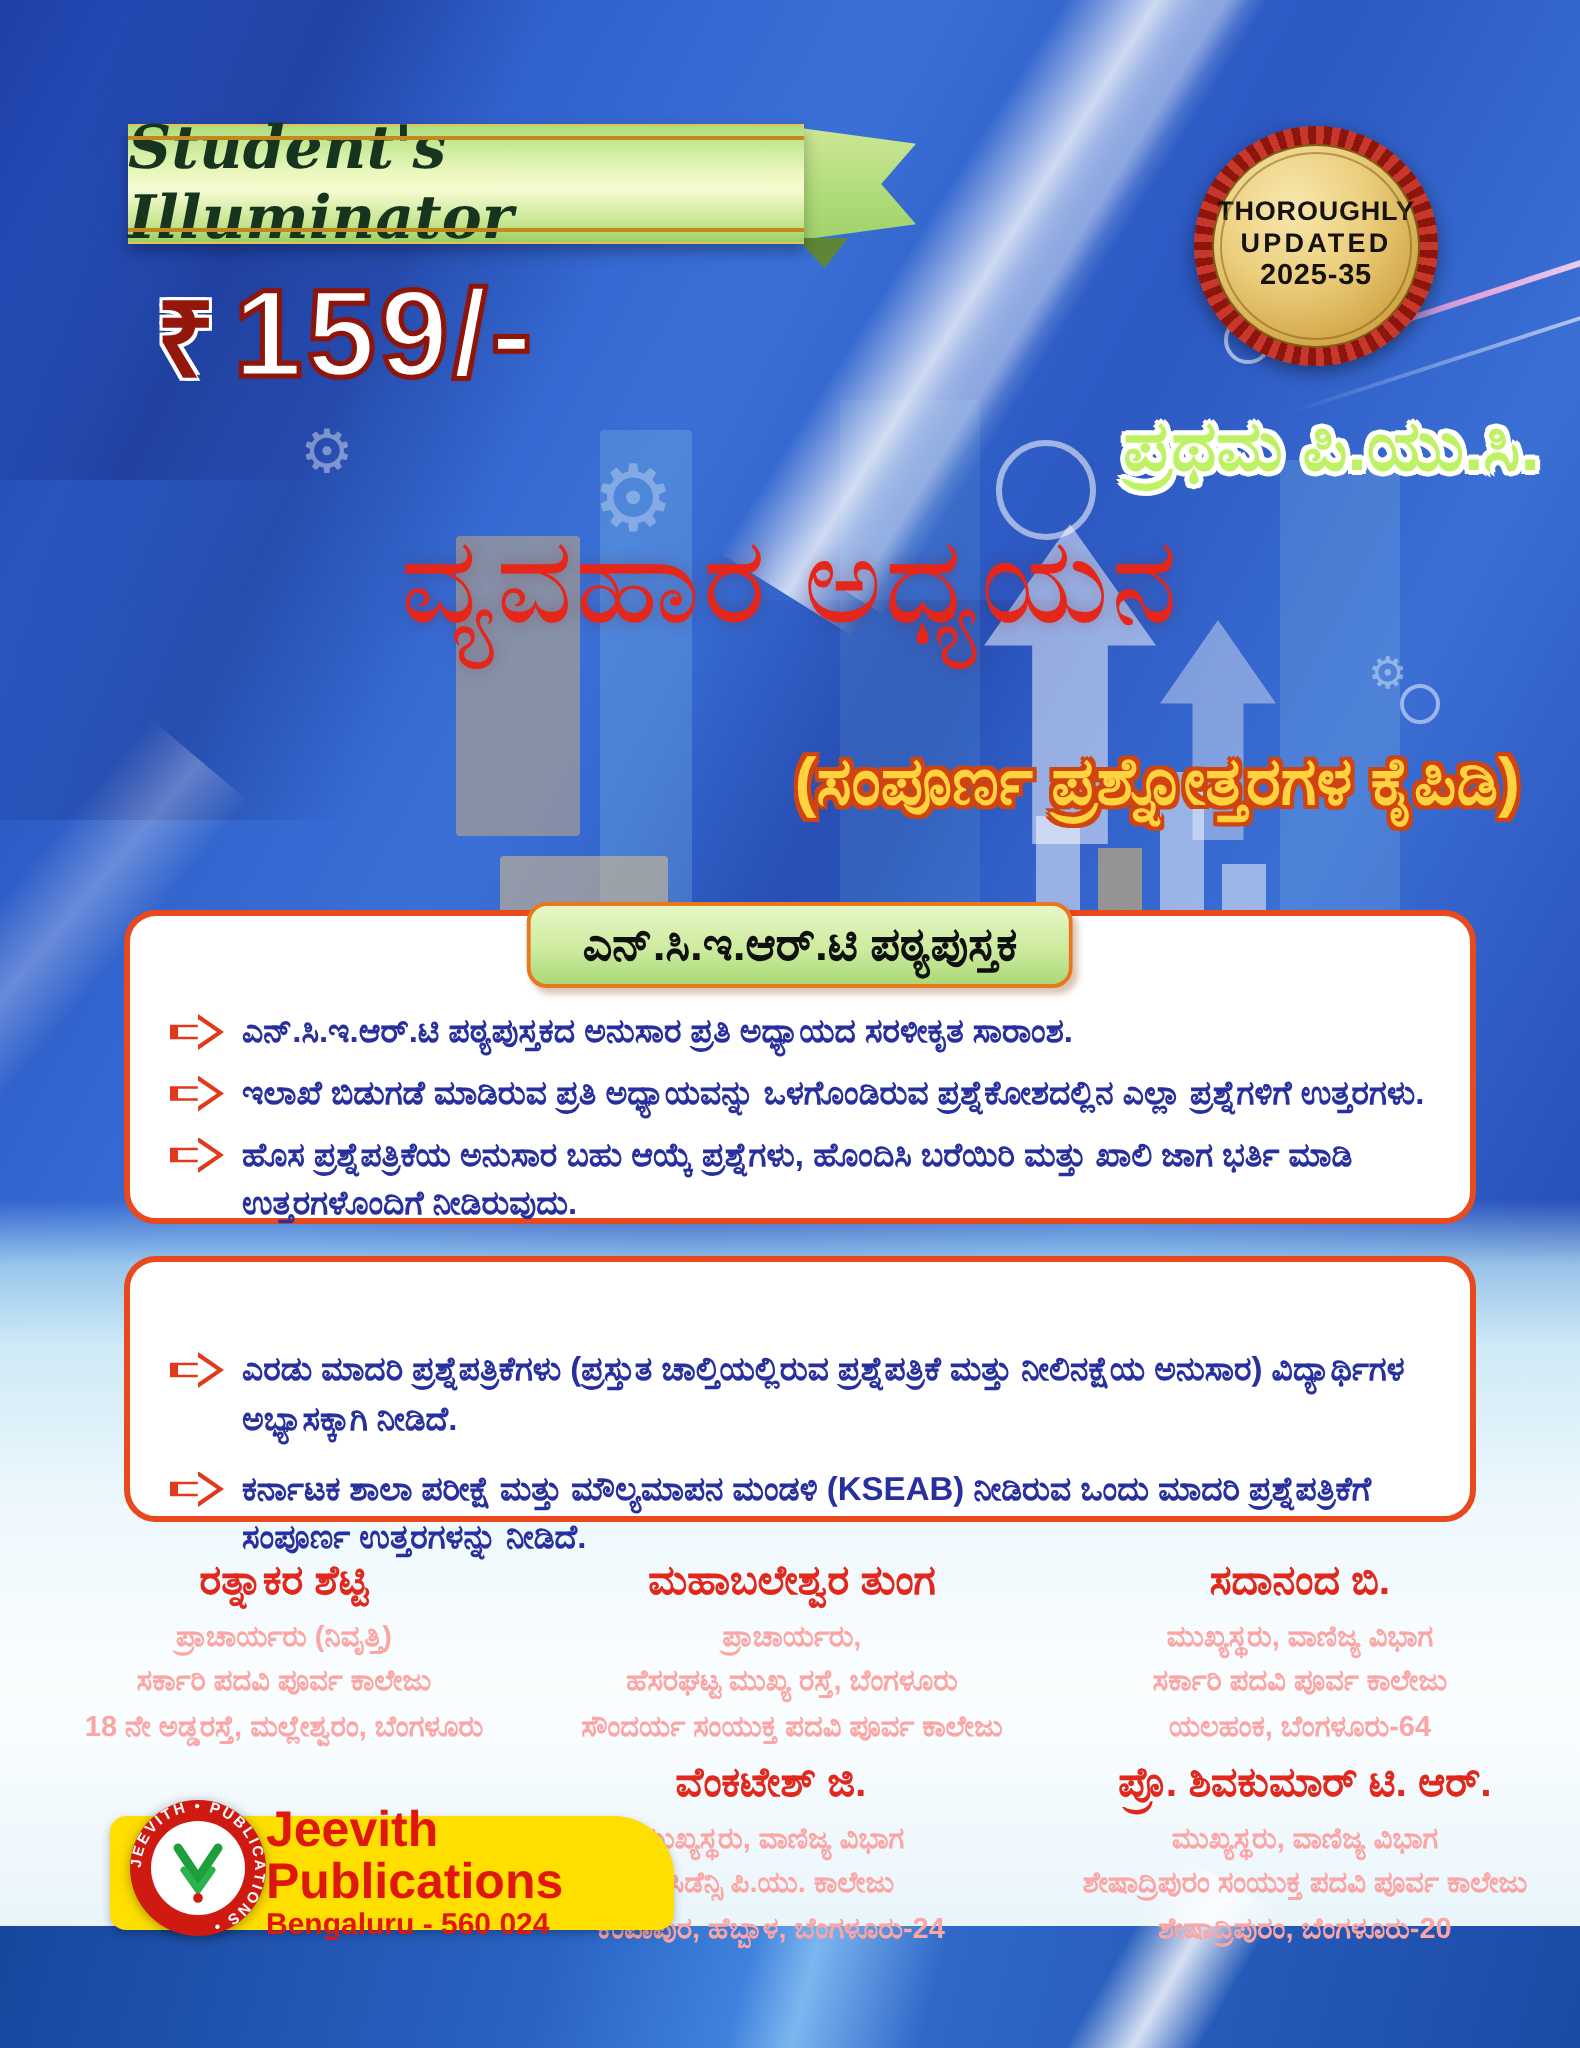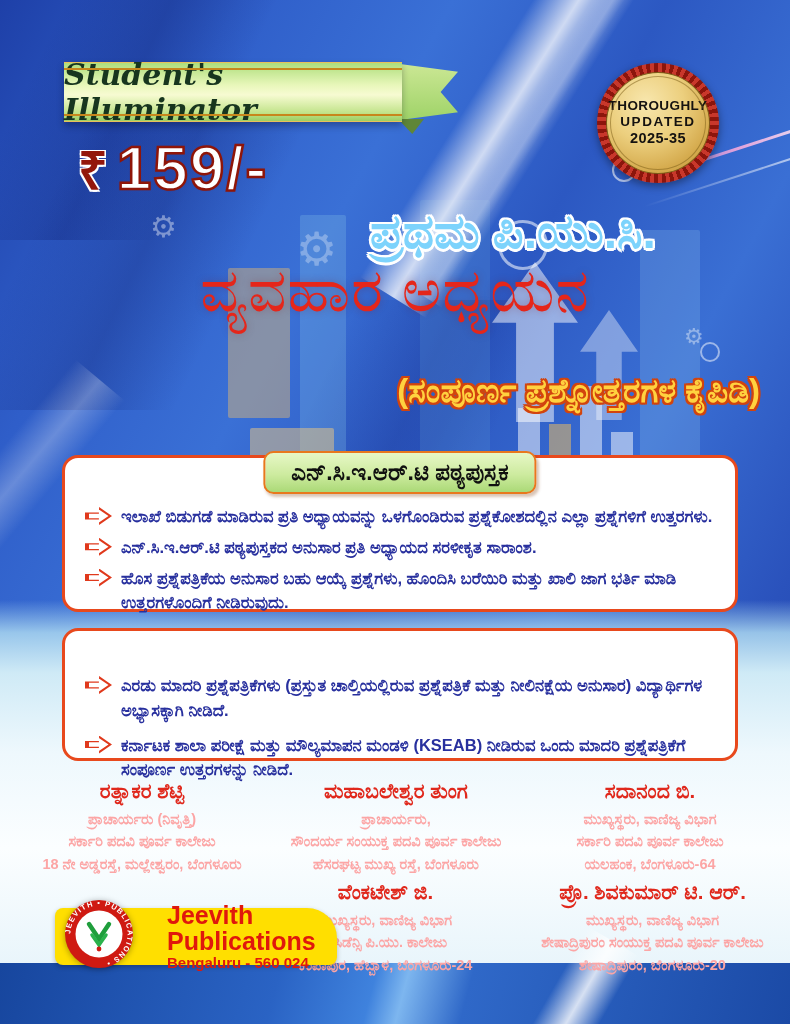--- a/index.html
+++ b/index.html
@@ -77,21 +77,21 @@
     box-shadow:0 3px 9px rgba(0,0,0,.4);}
   .badge-inner{position:absolute;inset:9px;border-radius:50%;
     background:radial-gradient(circle at 38% 30%,#f8e7ae 0%,#eccf7e 40%,#d5ab4e 72%,#bd9238 100%);
     border:1px solid #7d5d18;
     display:flex;flex-direction:column;align-items:center;justify-content:center;gap:1px;}
   .badge-ring{position:absolute;inset:13px;border-radius:50%;border:1.5px solid rgba(120,90,20,.5);pointer-events:none;}
   .badge-line{font-weight:800;color:#151210;line-height:1.1;letter-spacing:.4px;}
   .bl1{font-size:13.5px;}.bl2{font-size:13.5px;letter-spacing:1.6px;}.bl3{font-size:14.5px;}
 
   
-  .course{left:370px;top:204px;width:400px;text-align:left;font-size:48px;font-weight:bold;color:#7dd3fc;
+  .course{left:370px;top:204px;width:400px;text-align:right;font-size:35px;font-weight:bold;color:#bef264;
     text-shadow:-2px -2px 0 #fff,2px -2px 0 #fff,-2px 2px 0 #fff,2px 2px 0 #fff,0 -2.5px 0 #fff,0 2.5px 0 #fff,-2.5px 0 0 #fff,2.5px 0 0 #fff;}
   .main-title{left:30px;top:256px;width:730px;text-align:center;font-size:60px;font-weight:normal;color:#e5261a;
     letter-spacing:1px;text-shadow:0 0 8px rgba(120,0,0,.25);margin:0;}
   .subtitle{left:140px;top:372px;width:620px;text-align:right;font-size:33px;font-weight:bold;color:#ffd23f;
     text-shadow:-2px -2px 0 #d2440e,2px -2px 0 #d2440e,-2px 2px 0 #d2440e,2px 2px 0 #d2440e,0 -2px 0 #d2440e,0 2px 0 #d2440e,-2px 0 0 #d2440e,2px 0 0 #d2440e;}
 
   
   .info-box{background:#fff;border:3px solid #e8491d;border-radius:16px;box-sizing:border-box;}
   .box1{left:62px;top:455px;width:676px;height:157px;padding:46px 18px 0 20px;}
   .box2{left:62px;top:628px;width:676px;height:133px;padding:42px 18px 0 20px;}
@@ -113,21 +113,21 @@
   .authors-row{display:flex;}
   .row1{left:15px;top:779px;width:762px;}
   .row2{left:252px;top:880px;width:534px;}
   .author{flex:1;text-align:center;padding:0 6px;}
   .author-name{font-size:20.5px;font-weight:bold;color:#e0281c;margin-bottom:5px;}
   .author-line{font-size:14.5px;font-weight:bold;color:#fca5a5;line-height:1.55;}
 
   
   .pub-banner{left:55px;top:908px;width:282px;height:57px;background:#ffdf00;
     border-radius:8px 30px 8px 8px;box-shadow:0 2px 5px rgba(0,0,0,.25);
-    display:flex;flex-direction:column;justify-content:center;padding-left:112px;box-sizing:border-box;}
+    display:flex;flex-direction:column;justify-content:center;padding-left:78px;box-sizing:border-box;}
   .pub-name{font-size:25px;font-weight:bold;color:#e0180c;line-height:1.05;}
   .pub-city{font-size:15px;font-weight:bold;color:#e0180c;}
   .logo{left:64px;top:899px;width:70px;height:70px;filter:drop-shadow(0 1px 3px rgba(0,0,0,.35));}
 </style>
 </head>
 <body>
 
 <div class="page">
 
   <div class="abs bg-base"></div>
@@ -185,26 +185,26 @@
   <div class="abs course">ಪ್ರಥಮ ಪಿ.ಯು.ಸಿ.</div>
   <h1 class="abs main-title">ವ್ಯವಹಾರ ಅಧ್ಯಯನ</h1>
   <div class="abs subtitle">(ಸಂಪೂರ್ಣ ಪ್ರಶ್ನೋತ್ತರಗಳ ಕೈಪಿಡಿ)</div>
 
   <section class="abs info-box box1">
     <div class="pill">ಎನ್.ಸಿ.ಇ.ಆರ್.ಟಿ ಪಠ್ಯಪುಸ್ತಕ</div>
     <div class="bullets">
 
         <div class="bullet">
           <span class="arrow-icon"></span>
+          <span class="bullet-text">ಎನ್.ಸಿ.ಇ.ಆರ್.ಟಿ ಪಠ್ಯಪುಸ್ತಕದ ಅನುಸಾರ ಪ್ರತಿ ಅಧ್ಯಾಯದ ಸರಳೀಕೃತ ಸಾರಾಂಶ.</span>
+        </div>
+
+        <div class="bullet">
+          <span class="arrow-icon"></span>
           <span class="bullet-text">ಇಲಾಖೆ ಬಿಡುಗಡೆ ಮಾಡಿರುವ ಪ್ರತಿ ಅಧ್ಯಾಯವನ್ನು ಒಳಗೊಂಡಿರುವ ಪ್ರಶ್ನೆಕೋಶದಲ್ಲಿನ ಎಲ್ಲಾ ಪ್ರಶ್ನೆಗಳಿಗೆ ಉತ್ತರಗಳು.</span>
-        </div>
-
-        <div class="bullet">
-          <span class="arrow-icon"></span>
-          <span class="bullet-text">ಎನ್.ಸಿ.ಇ.ಆರ್.ಟಿ ಪಠ್ಯಪುಸ್ತಕದ ಅನುಸಾರ ಪ್ರತಿ ಅಧ್ಯಾಯದ ಸರಳೀಕೃತ ಸಾರಾಂಶ.</span>
         </div>
 
         <div class="bullet">
           <span class="arrow-icon"></span>
           <span class="bullet-text">ಹೊಸ ಪ್ರಶ್ನೆಪತ್ರಿಕೆಯ ಅನುಸಾರ ಬಹು ಆಯ್ಕೆ ಪ್ರಶ್ನೆಗಳು, ಹೊಂದಿಸಿ ಬರೆಯಿರಿ ಮತ್ತು ಖಾಲಿ ಜಾಗ ಭರ್ತಿ ಮಾಡಿ ಉತ್ತರಗಳೊಂದಿಗೆ ನೀಡಿರುವುದು.</span>
         </div>
       </div>
   </section>
 
   <section class="abs info-box box2">
@@ -227,22 +227,22 @@
       <div class="author">
         <div class="author-name">ರತ್ನಾಕರ ಶೆಟ್ಟಿ</div>
         <div class="author-line">ಪ್ರಾಚಾರ್ಯರು (ನಿವೃತ್ತಿ)</div>
         <div class="author-line">ಸರ್ಕಾರಿ ಪದವಿ ಪೂರ್ವ ಕಾಲೇಜು</div>
         <div class="author-line">18 ನೇ ಅಡ್ಡರಸ್ತೆ, ಮಲ್ಲೇಶ್ವರಂ, ಬೆಂಗಳೂರು</div>
       </div>
 
       <div class="author">
         <div class="author-name">ಮಹಾಬಲೇಶ್ವರ ತುಂಗ</div>
         <div class="author-line">ಪ್ರಾಚಾರ್ಯರು,</div>
+        <div class="author-line">ಹೆಸರಘಟ್ಟ ಮುಖ್ಯ ರಸ್ತೆ, ಬೆಂಗಳೂರು</div>
         <div class="author-line">ಸೌಂದರ್ಯ ಸಂಯುಕ್ತ ಪದವಿ ಪೂರ್ವ ಕಾಲೇಜು</div>
-        <div class="author-line">ಹೆಸರಘಟ್ಟ ಮುಖ್ಯ ರಸ್ತೆ, ಬೆಂಗಳೂರು</div>
       </div>
 
       <div class="author">
         <div class="author-name">ಸದಾನಂದ ಬಿ.</div>
         <div class="author-line">ಮುಖ್ಯಸ್ಥರು, ವಾಣಿಜ್ಯ ವಿಭಾಗ</div>
         <div class="author-line">ಸರ್ಕಾರಿ ಪದವಿ ಪೂರ್ವ ಕಾಲೇಜು</div>
         <div class="author-line">ಯಲಹಂಕ, ಬೆಂಗಳೂರು-64</div>
       </div>
     </div>
 

